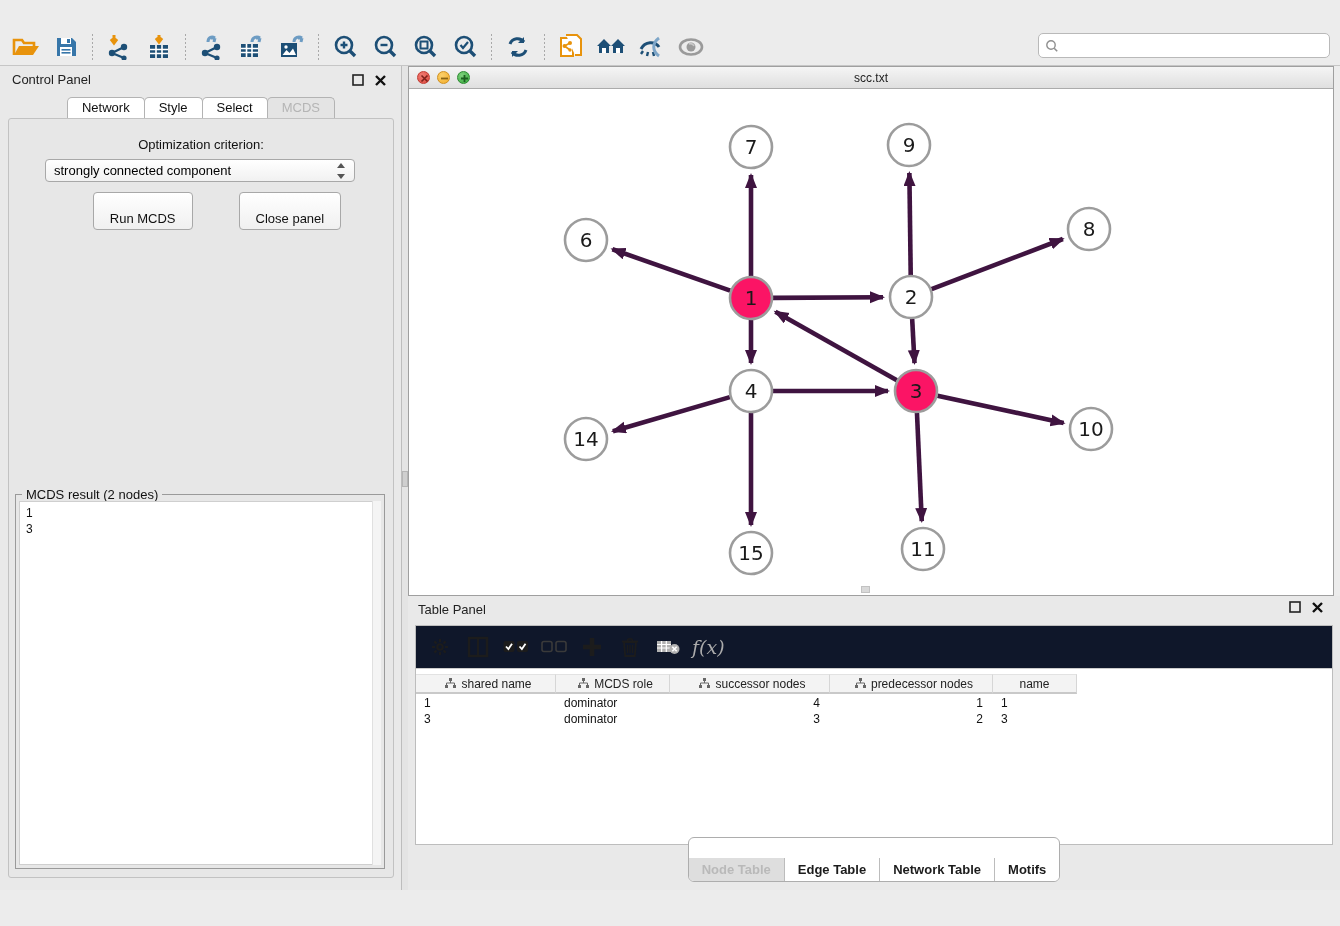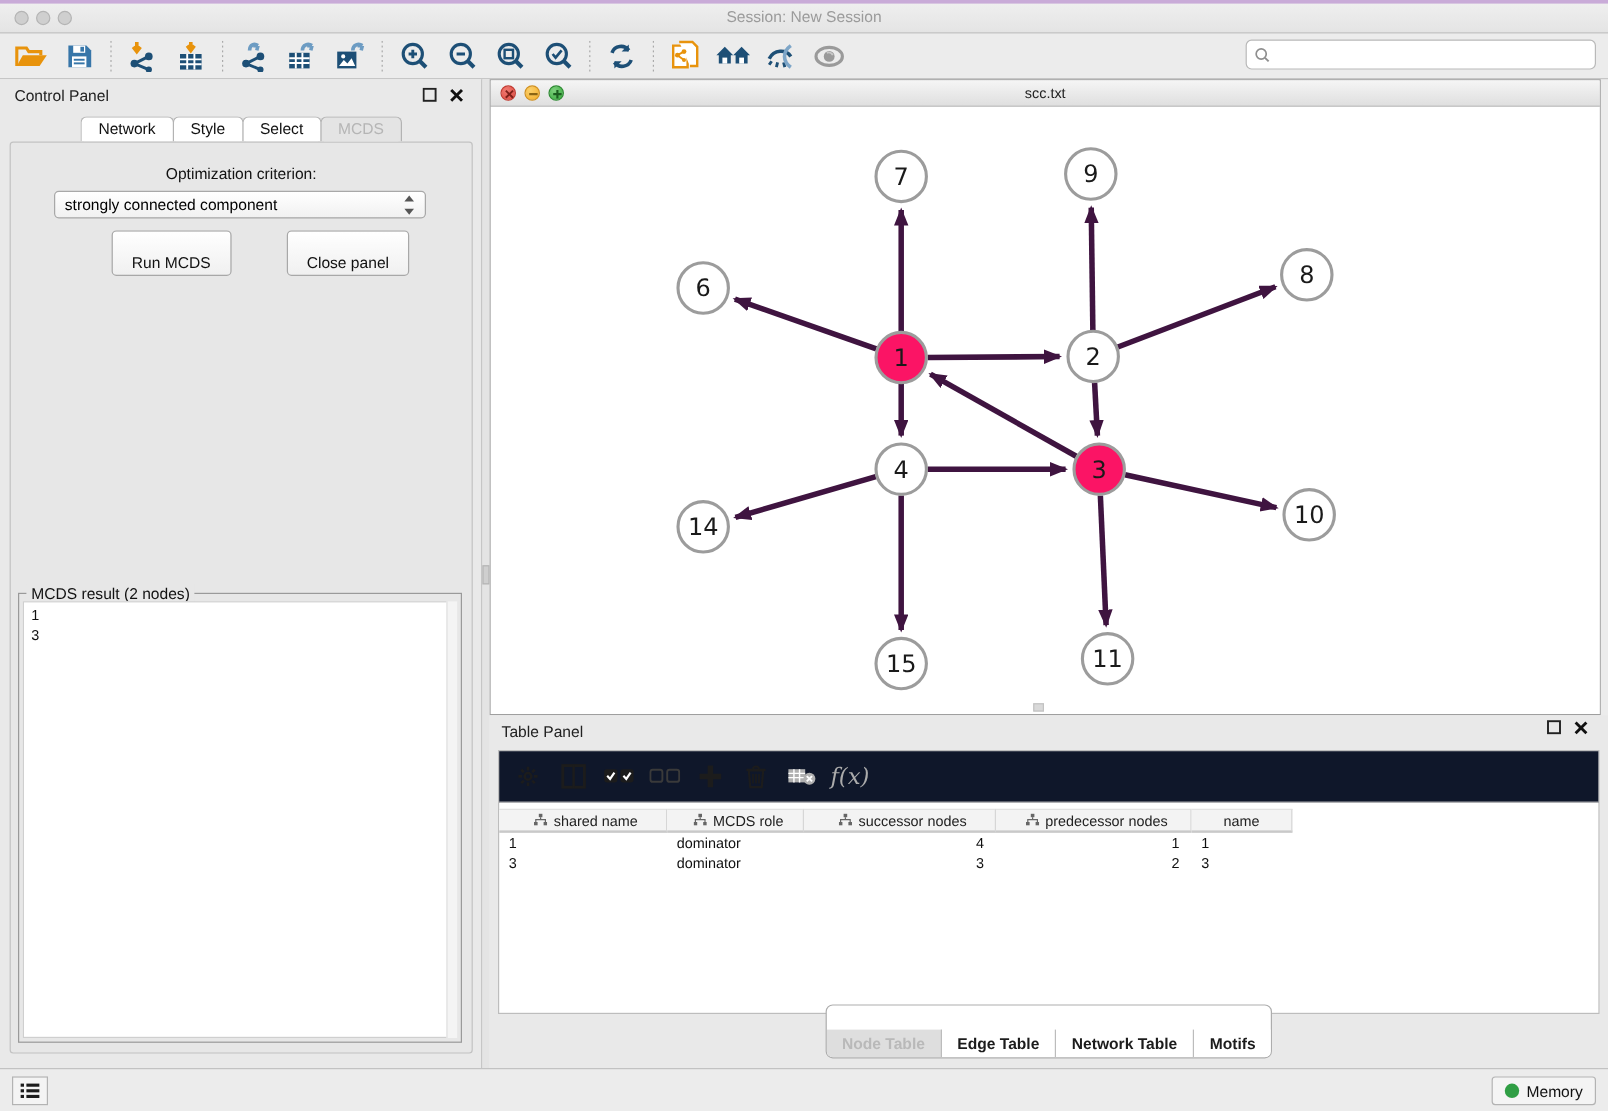--- a/index.html
+++ b/index.html
@@ -111,27 +111,20 @@
   .memory-btn { position:absolute; right:10px; top:6px; height:24px; background:#f4f4f4;
     border:1px solid #b3b3b3; border-radius:3px; display:flex; align-items:center; gap:6px;
     padding:0 10px; font-size:13px; color:#111; }
   .mem-dot { width:12px; height:12px; border-radius:50%; background:#2f9e44; }
 </style>
 </head>
 <body>
 
 <div class="app">
 
-  <div class="titlebar">
-    <div class="toplace"></div>
-    <span class="tl-dot" style="left:12px"></span>
-    <span class="tl-dot" style="left:30px"></span>
-    <span class="tl-dot" style="left:48px"></span>
-    <div class="win-title">Session: New Session</div>
-  </div>
 
   <div class="toolbar">
     <span style="width:6px"></span>
     <span class="tb-icon">
       <svg width="28" height="24" viewBox="0 0 28 24">
           <path d="M2 20 L2 5 L10 5 L12 8 L22 8 L22 11" fill="none" stroke="#e8930c" stroke-width="2.6"></path>
           <path d="M2 20 L7 11 L27 11 L21 20 Z" fill="#e8930c"></path>
         </svg>
     </span>
     <span class="tb-icon">
@@ -531,32 +524,14 @@
     <div class="tp-tabsrow">
       <div class="tp-tabgroup">
           <div class="tp-tab selected">Node Table</div>
           <div class="tp-tab">Edge Table</div>
           <div class="tp-tab">Network Table</div>
           <div class="tp-tab">Motifs</div>
         </div>
     </div>
   </div>
 
-  <div class="statusbar">
-    <div class="tasks-btn">
-      <svg width="16" height="14" viewBox="0 0 16 14">
-          <g fill="#1c1c1c">
-            <rect x="0" y="1" width="3" height="2.6"></rect>
-            <rect x="5" y="1" width="11" height="2.6"></rect>
-            <rect x="0" y="5.7" width="3" height="2.6"></rect>
-            <rect x="5" y="5.7" width="11" height="2.6"></rect>
-            <rect x="0" y="10.4" width="3" height="2.6"></rect>
-            <rect x="5" y="10.4" width="11" height="2.6"></rect>
-          </g>
-        </svg>
-    </div>
-    <div class="memory-btn">
-      <span class="mem-dot"></span>
-      <span>Memory</span>
-    </div>
-  </div>
 
 </div>
 
 </body></html>

